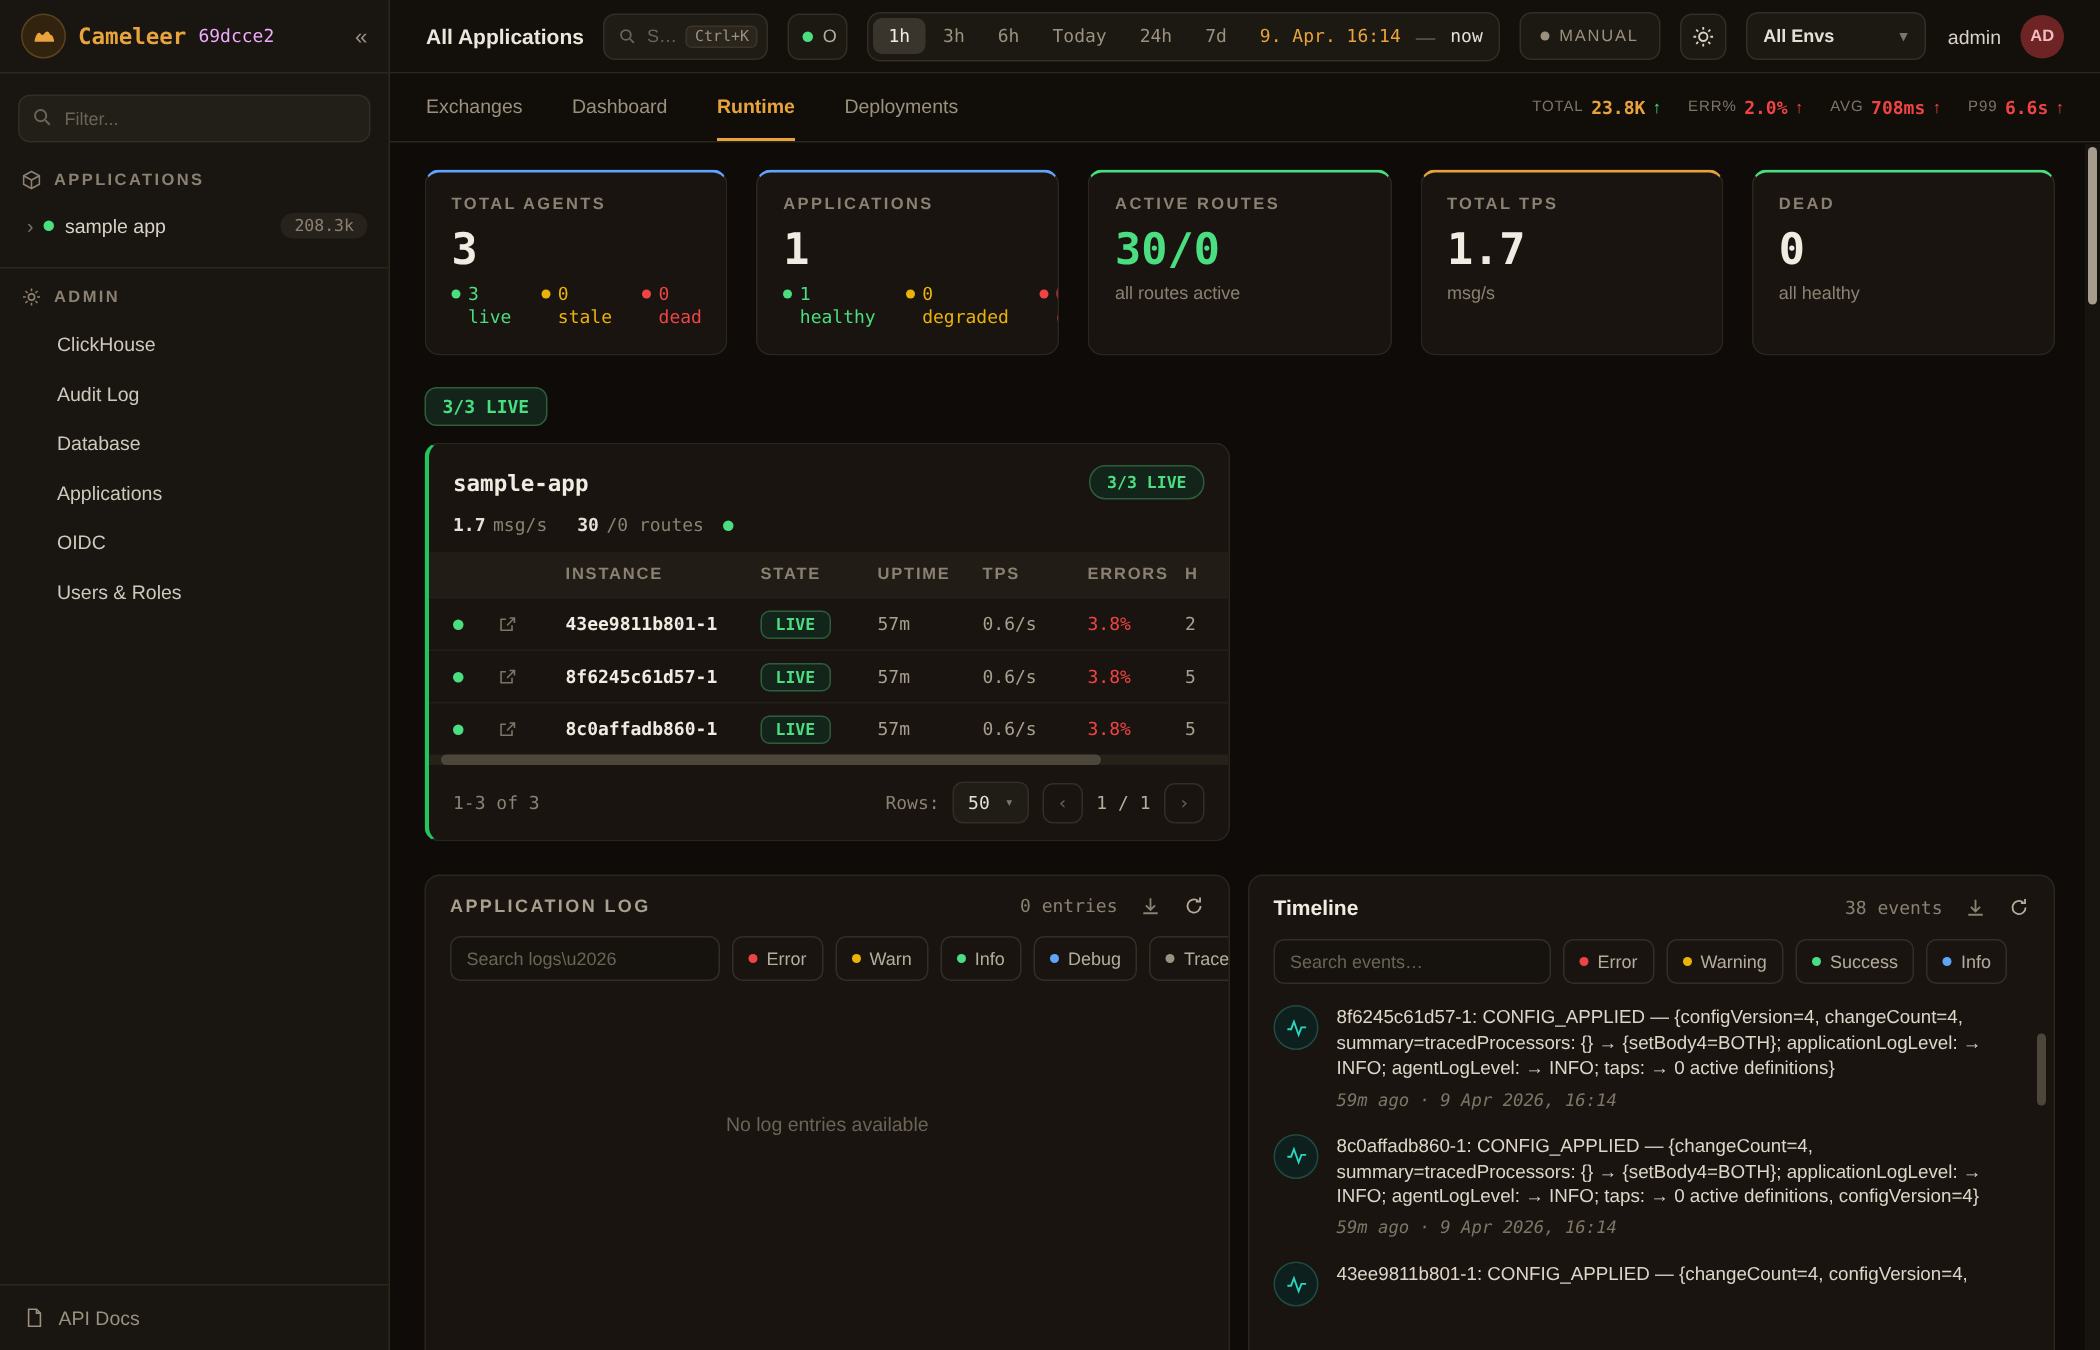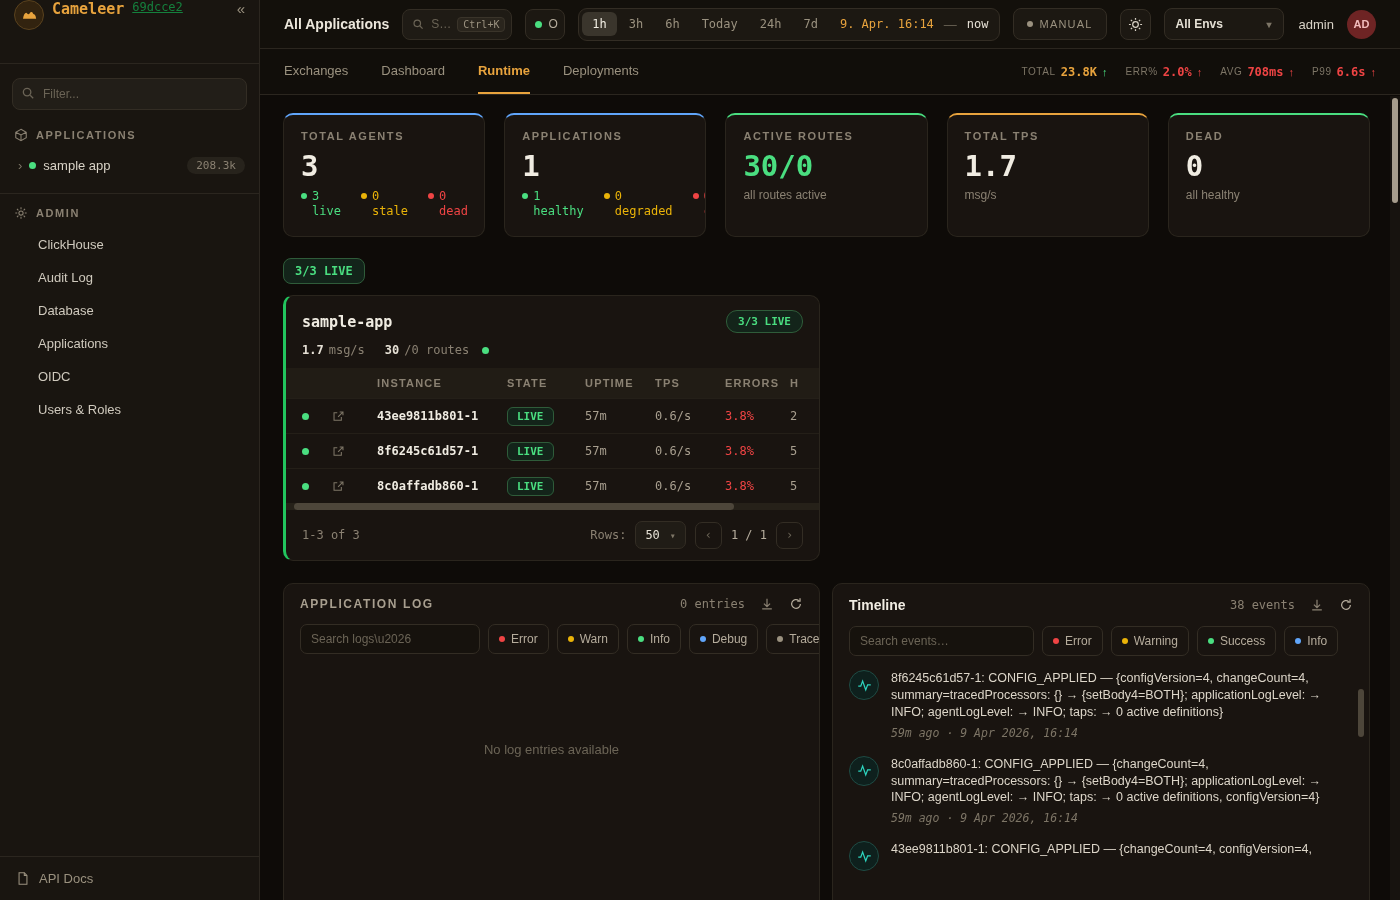--- a/index.html
+++ b/index.html
@@ -7,24 +7,24 @@
   body {
     background:#0e0b08;
     color:#d8d2c6;
     font-family:"Liberation Sans", sans-serif;
     font-size:13px;
   }
   .mono { font-family:"DejaVu Sans Mono", monospace; }
 
   
   .sidebar { position:fixed; left:0; top:0; bottom:0; width:260px; background:#191510; border-right:1px solid #2b261f; display:flex; flex-direction:column; z-index:5;}
-  .sb-header { height:64px; flex:none; display:flex; gap:8px; padding:0 14px; border-bottom:1px solid #2b261f; }
+  .sb-header { height:49px; flex:none; display:flex; align-items:center; gap:8px; padding:0 14px; border-bottom:1px solid #2b261f; }
   .logo-circle { width:30px; height:30px; border-radius:50%; background:#32230f; border:1px solid #5a421e; display:flex; align-items:center; justify-content:center; flex:none; }
   .logo-text { color:#e8a33d; font-weight:bold; font-size:15px; }
-  .logo-suffix { color:#15803d; font-size:12px;text-decoration:underline; }
+  .logo-suffix { color:#f0abfc; font-size:12px; }
   .collapse { margin-left:auto; color:#9a917f; font-size:15px; cursor:pointer; }
   .sb-filter { margin:14px 12px 6px; position:relative; }
   .sb-filter svg { position:absolute; left:9px; top:8px; }
   input.filter { width:100%; background:#221e18; border:1px solid #332d24; border-radius:8px; height:32px; padding:0 10px 0 30px; color:#d8d2c6; font-size:12px; outline:none; }
   input::placeholder { color:#6b6456; }
   .sb-section { display:flex; align-items:center; gap:8px; padding:12px 14px 8px; color:#8a8172; font-size:11px; letter-spacing:1.6px; font-weight:bold; }
   .sb-app-row { display:flex; align-items:center; gap:7px; padding:7px 14px 7px 18px; font-size:13px; color:#d8d2c6; cursor:pointer; }
   .chev { color:#7d7566; font-size:13px; }
   .dot { width:7px; height:7px; border-radius:50%; background:#4ade80; display:inline-block; flex:none; }
   .badge-gray { margin-left:auto; background:#27231c; color:#8a8172; font-size:11px; padding:2px 9px; border-radius:9px; }

